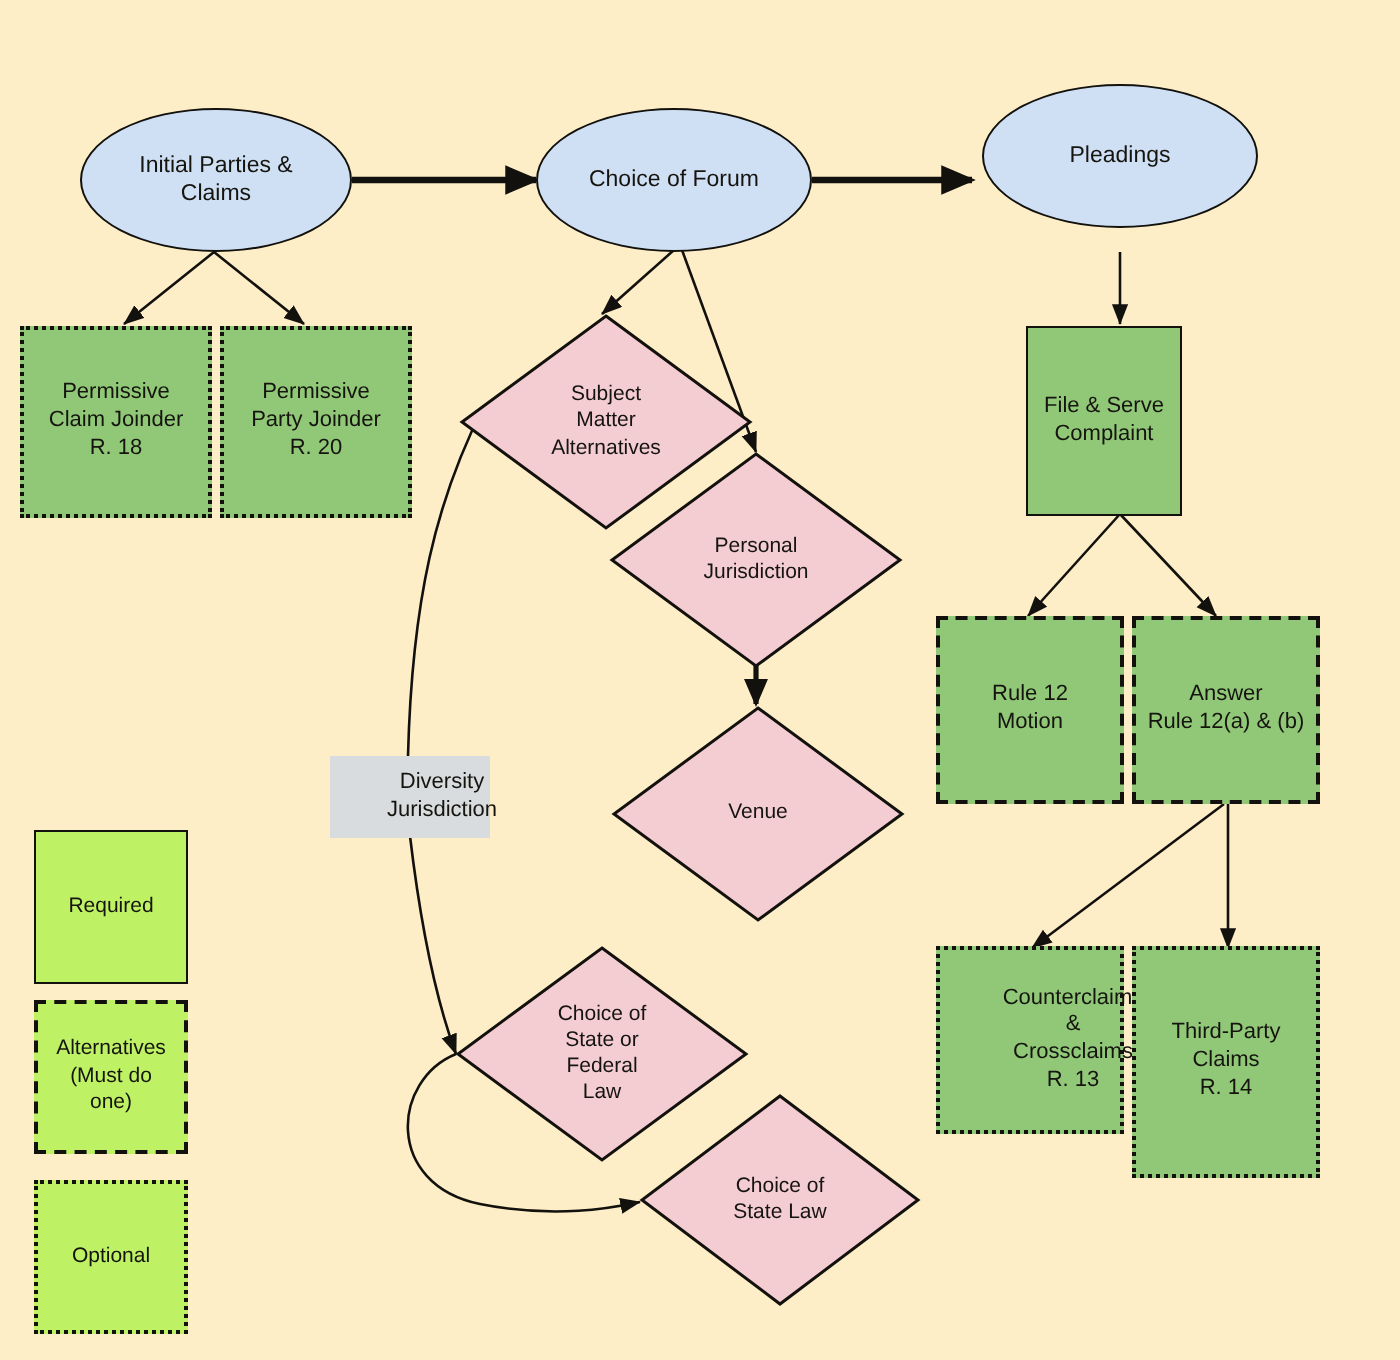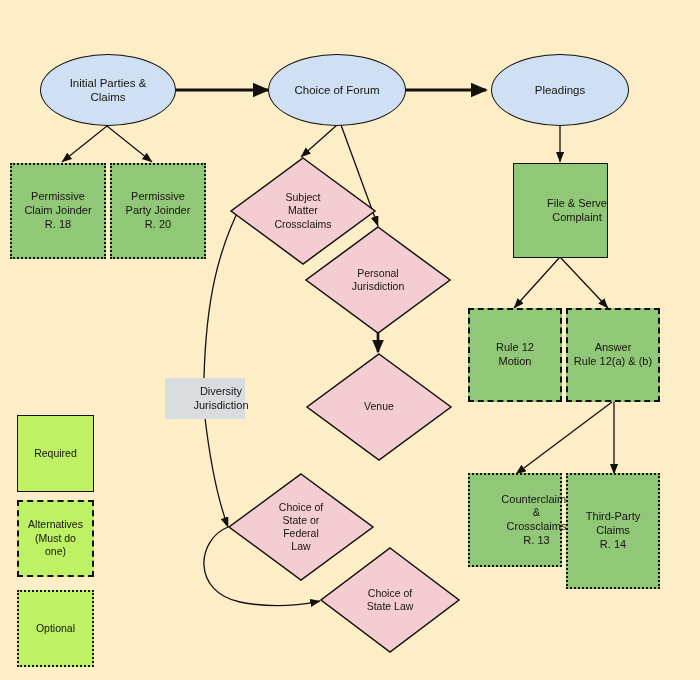--- a/index.html
+++ b/index.html
@@ -142,21 +142,21 @@
 
   <div class="node ellipse" style="left:40px; top:54px; width:136px; height:72px;">
     <span>Initial Parties &amp;
 Claims</span>
   </div>
 
   <div class="node ellipse" style="left:268px; top:54px; width:138px; height:72px;">
     <span>Choice of Forum</span>
   </div>
 
-  <div class="node ellipse" style="left:491px; top:54px; width:138px; height:72px;">
+  <div class="node ellipse" style="left:491px; top:42px; width:138px; height:72px;">
     <span>Pleadings</span>
   </div>
 
   <div class="node box dotted" style="left:10px; top:163px; width:96px; height:96px;">
     <span>Permissive
 Claim Joinder
 R. 18</span>
   </div>
 
   <div class="node box dotted" style="left:110px; top:163px; width:96px; height:96px;">
@@ -164,21 +164,21 @@
 Party Joinder
 R. 20</span>
   </div>
 
   <div class="diamond-wrap" style="left:230px; top:157px; width:146px; height:108px;">
     <svg width="146" height="108" viewBox="0 0 146 108">
       <polygon points="73,1 145,54 73,107 1,54" fill="#f4cdd2" stroke="#13110d" stroke-width="1.5"></polygon>
     </svg>
     <div class="diamond-label">Subject
 Matter
-Crossclaims</div>
+Alternatives</div>
   </div>
 
   <div class="diamond-wrap" style="left:305px; top:226px; width:146px; height:108px;">
     <svg width="146" height="108" viewBox="0 0 146 108">
       <polygon points="73,1 145,54 73,107 1,54" fill="#f4cdd2" stroke="#13110d" stroke-width="1.5"></polygon>
     </svg>
     <div class="diamond-label">Personal
 Jurisdiction</div>
   </div>
 
@@ -205,21 +205,21 @@
     </svg>
     <div class="diamond-label">Choice of
 State Law</div>
   </div>
 
   <div class="node greybox" style="left:165px; top:378px; width:80px; height:41px;padding-left:32px;">
     <span>Diversity
 Jurisdiction</span>
   </div>
 
-  <div class="node box solid" style="left:513px; top:163px; width:95px; height:95px;justify-content:flex-end;">
+  <div class="node box solid" style="left:513px; top:163px; width:78px; height:95px;">
     <span>File &amp; Serve
 Complaint</span>
   </div>
 
   <div class="node box dashdot" style="left:468px; top:308px; width:94px; height:94px;">
     <span>Rule 12
 Motion</span>
   </div>
 
   <div class="node box dashdot" style="left:566px; top:308px; width:94px; height:94px;">

